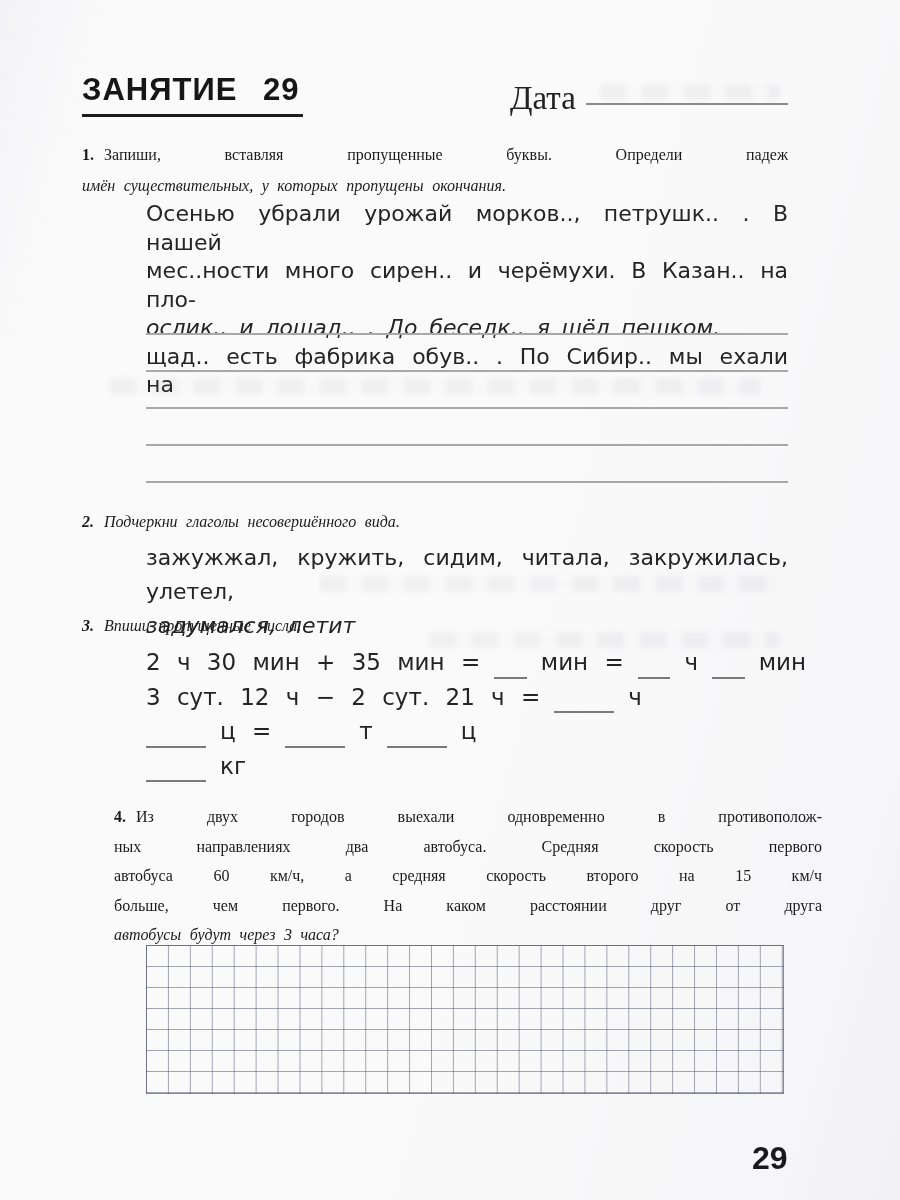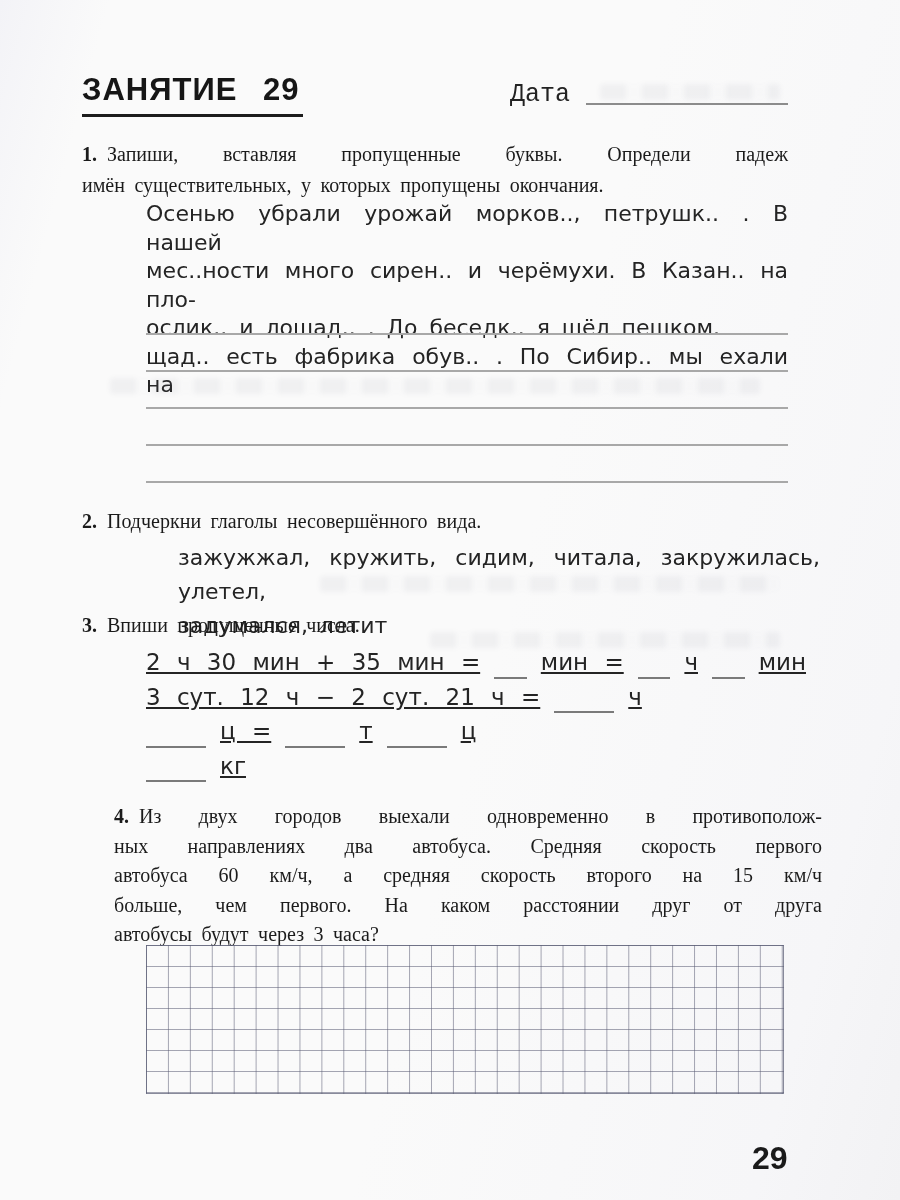--- a/index.html
+++ b/index.html
@@ -19,58 +19,58 @@
   .title{
     left:82px;top:72px;
     font-family:"Liberation Sans",sans-serif;
     font-weight:700;font-size:31px;letter-spacing:1px;word-spacing:16px;
     color:#161616;
     border-bottom:3px solid #1c1c1c;
     padding:0 4px 6px 0;
   }
   .date-label{
     left:510px;top:80px;
-    font-family:Liberation Mono, monospace;
-    font-size:25px;color:#222;
+    font-family:Liberation Serif, serif;
+    font-size:33px;color:#222;
   }
   .date-line{
     left:586px;top:103px;width:202px;height:0;
     border-top:2px solid #8c8c8c;
   }
 
   
   .serif-block{
     font-family:"Liberation Serif",serif;
-    font-size:20px;color:#1b1b1b;word-spacing:4.5px;
+    font-size:16px;color:#1b1b1b;word-spacing:4.5px;
   }
   .sans-block{
     font-family:"DejaVu Sans",sans-serif;
     font-size:22px;color:#242424;word-spacing:5px;
   }
   .tline{text-align:justify;text-align-last:justify;white-space:normal;}
-  .tline.last{text-align-last:left;}
+  .tline.last{text-align-last:left;font-style:italic;}
   .task-num{font-weight:700;padding-right:10px;}
 
   .t1i{left:82px;top:139px;width:706px;line-height:31px;}
   .t1e{left:146px;top:200px;width:642px;line-height:28.5px;}
 
   .writing-lines{left:146px;top:298px;width:642px;}
   .wline{height:35px;border-bottom:2px solid #a8a8a8;}
 
   .t2i{left:82px;top:506px;width:706px;line-height:31px;}
-  .t2e{left:146px;top:541px;width:642px;line-height:34px;margin-left:32px;}
+  .t2e{left:146px;top:541px;width:642px;line-height:34px;}
 
   .t3i{left:82px;top:610px;width:706px;line-height:31px;}
 
   .eqs{left:146px;top:649px;width:660px;}
   .eq-line{
     height:34.5px;display:flex;align-items:baseline;gap:14px;
     font-family:"DejaVu Sans",sans-serif;font-size:23px;color:#242424;
   }
-  .eq-text{word-spacing:9px;white-space:nowrap;text-decoration:underline;}
+  .eq-text{word-spacing:9px;white-space:nowrap;}
   .eq-blank{
     width:60px;height:0;align-self:flex-end;margin-bottom:5px;
     border-bottom:2px solid #7a7a7a;
   }
 
   .t4i{left:82px;top:802px;width:708px;line-height:29.5px;margin-left:32px;}
 
   .grid-area{
     left:146px;top:945px;width:636px;height:147px;
     border:1px solid rgba(92,94,118,.72);

